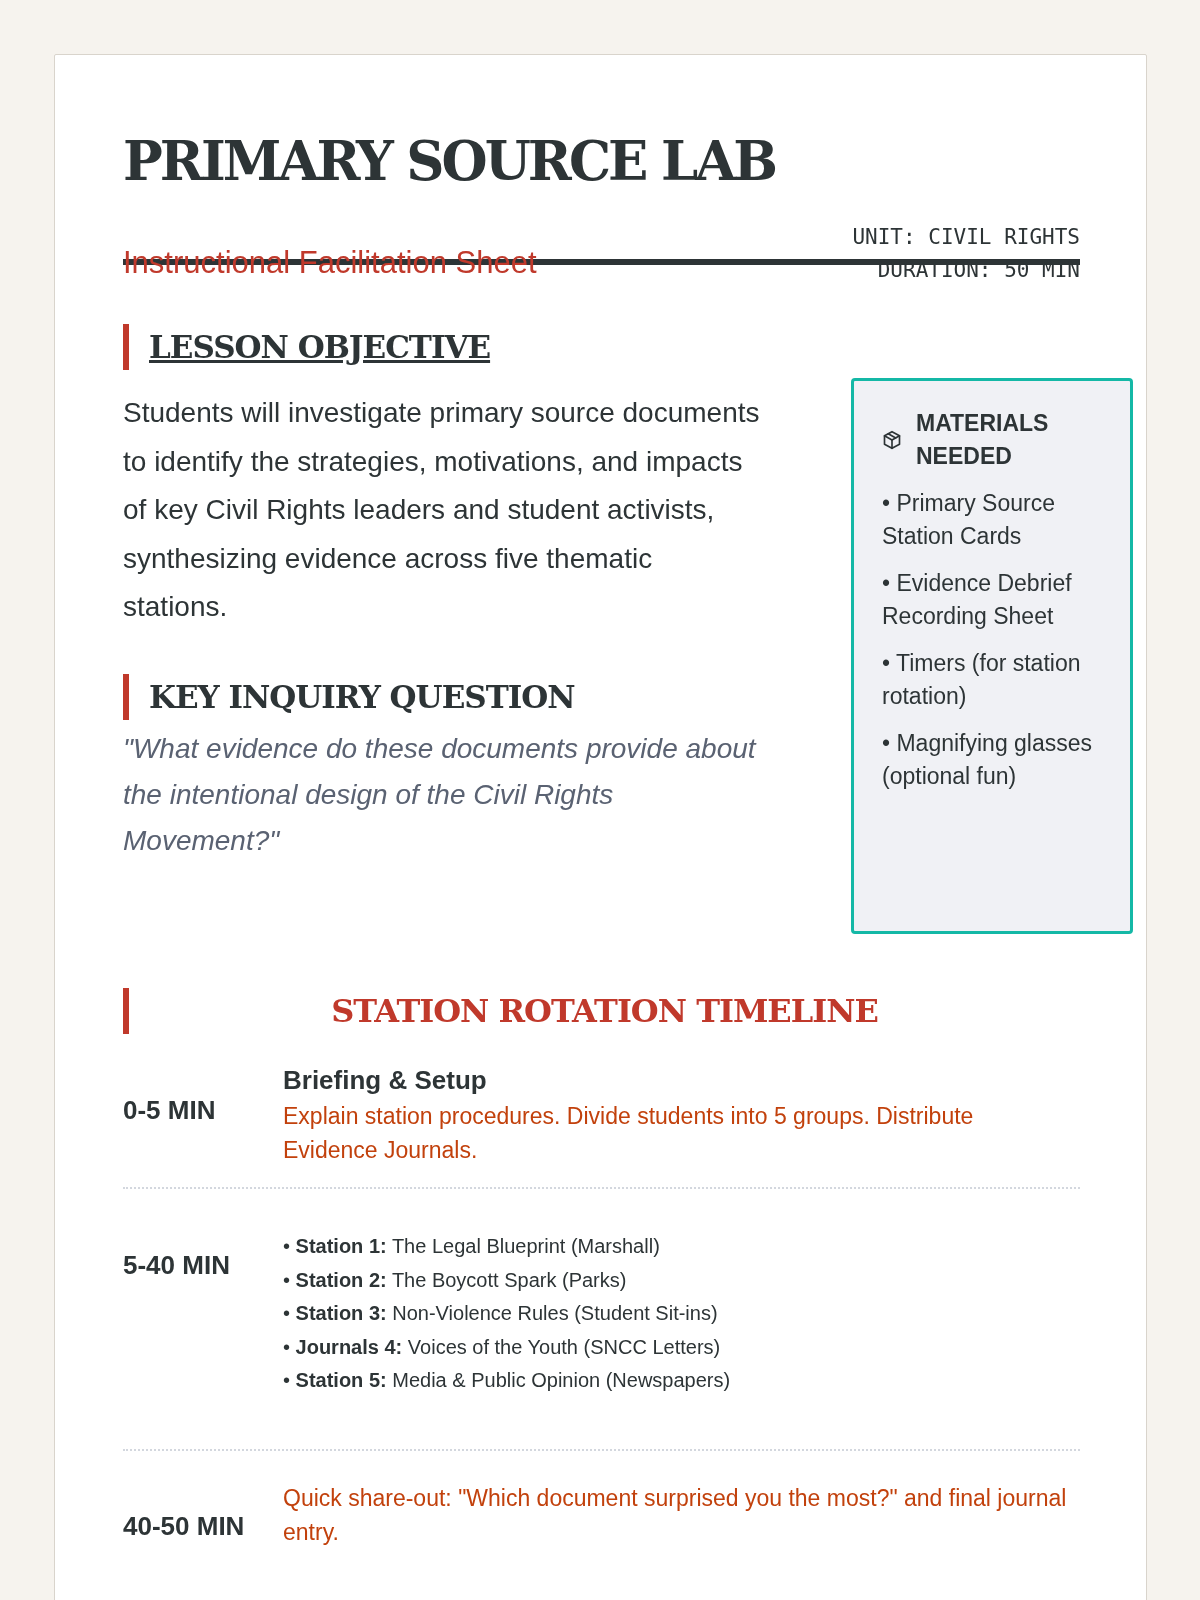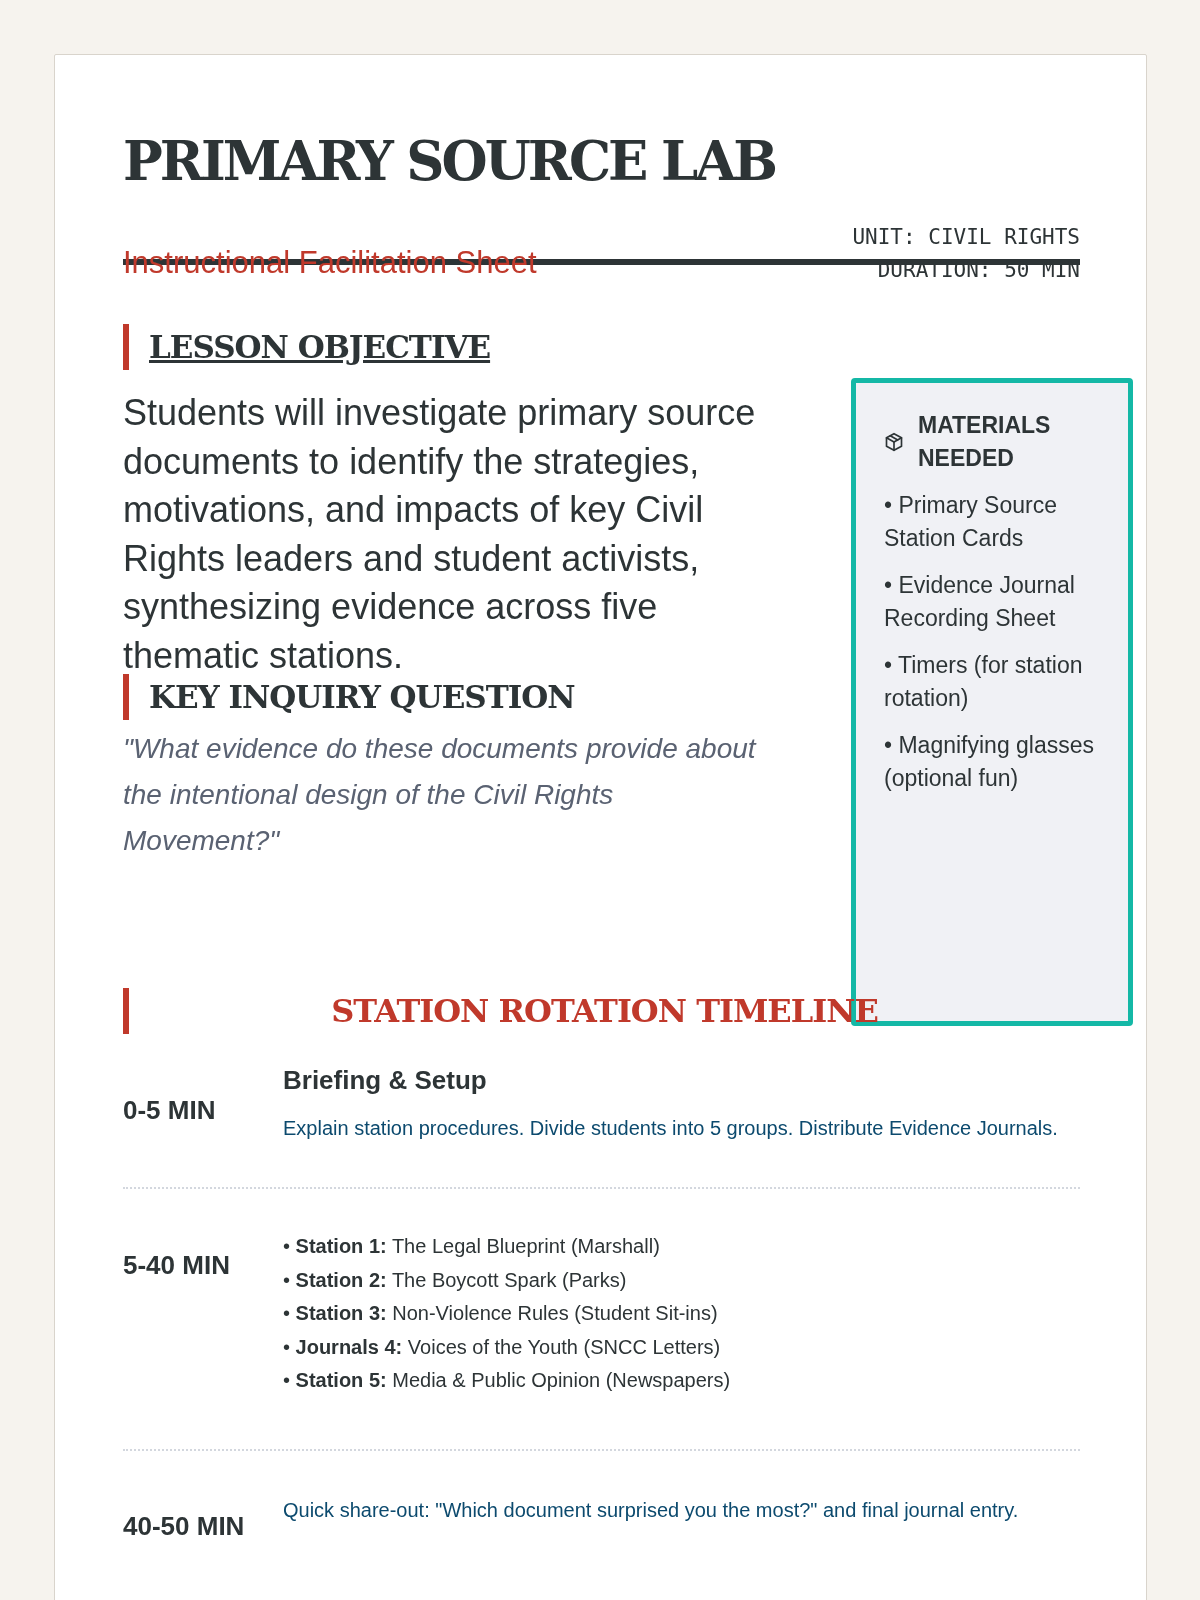--- a/index.html
+++ b/index.html
@@ -58,38 +58,38 @@
       font-weight: bold;
       font-size: 31px;
       letter-spacing: -1px;
       line-height: 46px;
       color: #2d3436;
       white-space: nowrap;
     }
     .objective-text {
       position: absolute;
       left: 68px; top: 334px; width: 640px;
-      font-size: 36px;
+      font-size: 28px;
       line-height: 48.5px;
       color: #2d3436;
     }
     .question-text {
       position: absolute;
       left: 68px; top: 671px; width: 640px;
       font-size: 28px;
       font-style: italic;
       line-height: 46px;
       color: #5a6272;
     }
     .materials {
       position: absolute;
       left: 796px; top: 323px;
-      width: 282px; height: 648px;
+      width: 282px; height: 556px;
       background: #f0f1f5;
-      border: 5px solid #14b8a6;
+      border: 3px solid #14b8a6;
       border-radius: 4px;
       padding: 26px 26px 0 28px;
     }
     .materials-head {
       display: flex; align-items: center;
       margin-bottom: 14px;
     }
     .box-icon { width: 20px; height: 20px; margin-right: 14px; flex: 0 0 auto; }
     .materials-title {
       font-weight: bold;
@@ -136,24 +136,24 @@
     }
     .tl-body { position: absolute; left: 160px; top: 0; width: 790px; }
     .tl-title {
       font-weight: bold;
       font-size: 26px;
       line-height: 34px;
       color: #2d3436;
       white-space: nowrap;
     }
     .tl-desc {
-      font-size: 20px;
+      font-size: 23px;
       line-height: 34px;
-      color: #0c4a6e;
-      margin-top: 14px;
+      color: #c2410c;
+      margin-top: 2px;
     }
     .station-list { list-style: none; margin-top: 12px; }
     .station-list li {
       font-size: 20px;
       line-height: 33.5px;
       color: #2d3436;
       white-space: nowrap;
     }
     .station-list b { font-weight: bold; }
   </style>
@@ -182,21 +182,21 @@
       <svg class="box-icon" viewBox="0 0 24 24" fill="none" stroke="#2d3436" stroke-width="2" stroke-linejoin="round" stroke-linecap="round">
         <path d="M12 2 L21 7 L21 17 L12 22 L3 17 L3 7 Z"></path>
         <path d="M3 7 L12 12 L21 7"></path>
         <path d="M12 12 L12 22"></path>
         <path d="M7.5 4.5 L16.5 9.5"></path>
       </svg>
       <div class="materials-title">MATERIALS NEEDED</div>
     </div>
     <ul class="materials-list">
       <li>• Primary Source Station Cards</li>
-      <li>• Evidence Journal Recording Sheet</li>
+      <li>• Evidence Debrief Recording Sheet</li>
       <li>• Timers (for station rotation)</li>
       <li>• Magnifying glasses (optional fun)</li>
     </ul>
   </aside>
 
   <div class="timeline-head">
     <h2 class="timeline-title">STATION ROTATION TIMELINE</h2>
   </div>
 
   <div class="tl-row sep" style="top:1008px; height:126px;">

